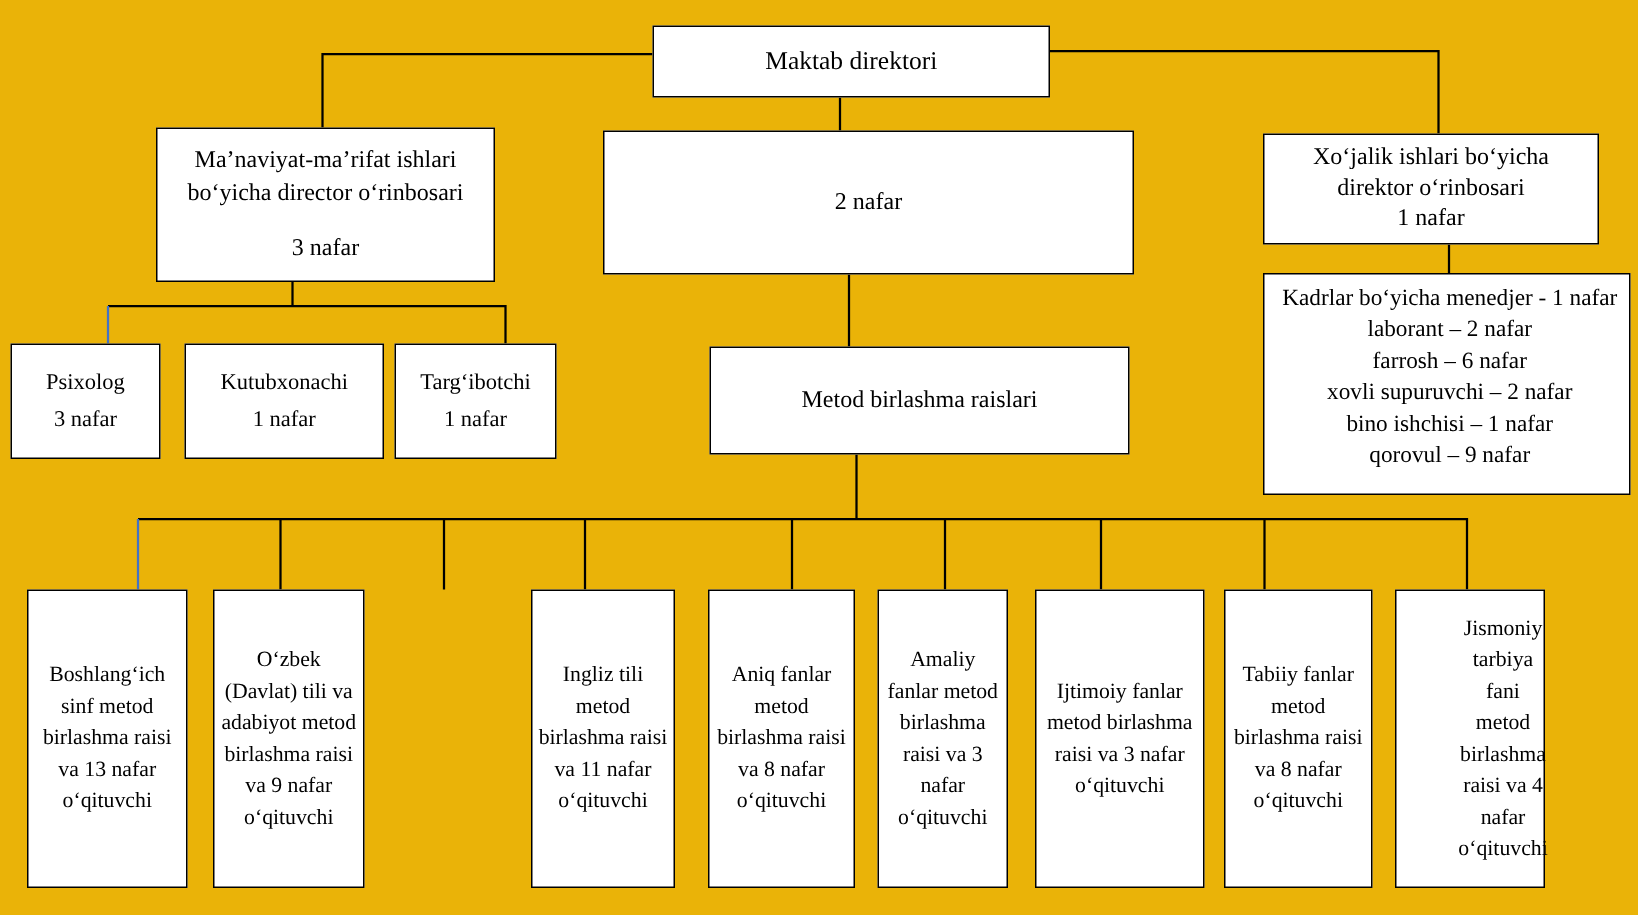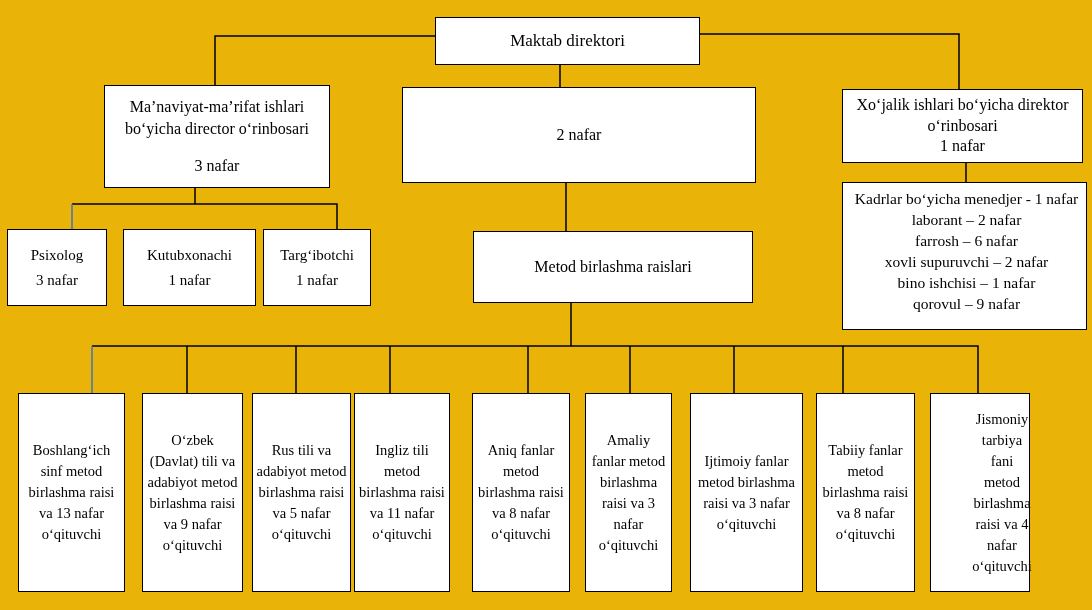--- a/index.html
+++ b/index.html
@@ -21,21 +21,21 @@
     flex-direction:column;
     align-items:center;
     justify-content:center;
     text-align:center;
     z-index:1;
     line-height:1.4;
   }
   .maktab{left:435px;top:17px;width:265px;height:48px;font-size:17px;}
   .manaviyat{left:104px;top:85px;width:226px;height:103px;font-size:16px;padding:2px 4px;}
   .oquv{left:402px;top:87px;width:354px;height:96px;font-size:16px;padding:2px 6px;}
-  .xojalik{left:842px;top:89px;width:241px;height:74px;font-size:16px;padding:2px 6px;line-height:1.3;}
+  .xojalik{left:842px;top:89px;width:224px;height:74px;font-size:16px;padding:2px 6px;line-height:1.3;}
   .kadrlar{
     left:842px;top:182px;width:245px;height:148px;
     align-items:stretch;justify-content:flex-start;
     text-align:center;font-size:15.5px;line-height:21px;padding:5px 4px 2px 8px;
   }
   .staff{top:229px;height:77px;font-size:15px;line-height:25px;}
   .psixolog{left:7px;width:100px;font-family:Liberation Serif, serif;}
   .kutub{left:123px;width:133px;}
   .targ{left:263px;width:108px;}
   .metod{left:473px;top:231px;width:280px;height:72px;font-size:16px;}
@@ -104,23 +104,20 @@
   <div class="box metod">
     <div>Metod birlashma raislari</div>
   </div>
 
   <div class="box unit u1">
     <div>Boshlang‘ich sinf metod birlashma raisi va 13 nafar o‘qituvchi</div>
   </div>
   <div class="box unit u2">
     <div>O‘zbek (Davlat) tili va adabiyot metod birlashma raisi va 9 nafar o‘qituvchi</div>
   </div>
-  <div class="box unit u3">
-    <div>Rus tili va adabiyot metod birlashma raisi va 5 nafar o‘qituvchi</div>
-  </div>
   <div class="box unit u4">
     <div>Ingliz tili metod birlashma raisi va 11 nafar o‘qituvchi</div>
   </div>
   <div class="box unit u5">
     <div>Aniq fanlar metod birlashma raisi va 8 nafar o‘qituvchi</div>
   </div>
   <div class="box unit u6">
     <div>Amaliy fanlar metod birlashma raisi va 3 nafar o‘qituvchi</div>
   </div>
   <div class="box unit u7">

